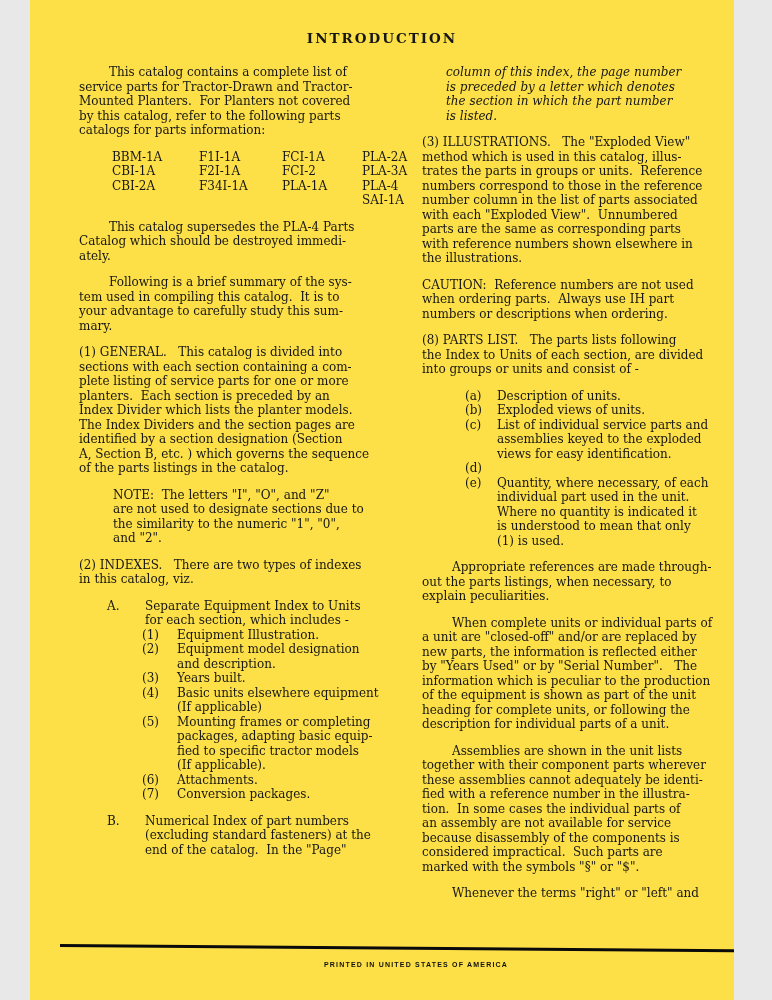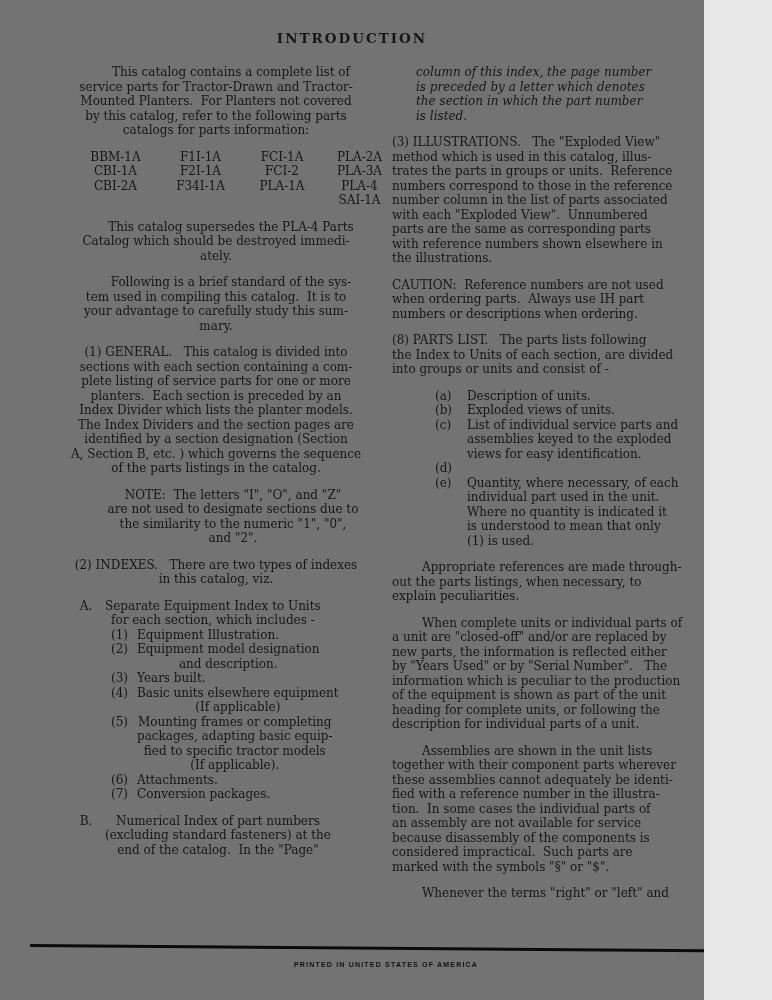--- a/index.html
+++ b/index.html
@@ -1,26 +1,26 @@
 <!DOCTYPE html>
 <html><head>
 <meta charset="utf-8">
 <style>
   html,body { margin:0; padding:0; background:#e8e8e8; }
   #page {
-    position:relative; width:704px; height:1000px; background:#737373;
+    position:relative; width:704px; height:1000px; background:#fde047;
     font-family:"DejaVu Serif", serif; font-size:12px; line-height:14.5px;
-    color:#161616; overflow:hidden;
+    color:#161616; overflow:hidden;margin-left:30px;
   }
   .title {
     position:absolute; top:31px; left:0; right:0; text-align:center;
     font-weight:bold; font-size:13.5px; letter-spacing:2px;
   }
   .col { position:absolute; top:65px; }
-  .col-left  { left:39px;  width:354px;text-align:center; }
+  .col-left  { left:49px;  width:354px; }
   .col-right { left:392px; width:372px; }
   .para { white-space:pre; margin:0 0 12px 0; }
   .ind  { text-indent:30px; }
   .note-block { margin-left:34px; }
   .cont-block { margin-left:24px;font-style:italic; }
   .cat-table {
     display:grid; grid-template-columns:87px 83px 80px 75px;
     margin:0 0 12px 33px;
   }
   .cat-table span { white-space:pre; }
@@ -70,21 +70,21 @@
       <span>PLA-4</span>
       <span></span>
       <span></span>
       <span></span>
       <span>SAI-1A</span>
     </div>
 
     <div class="para ind">This catalog supersedes the PLA-4 Parts
 Catalog which should be destroyed immedi-
 ately.</div>
-    <div class="para ind">Following is a brief standard of the sys-
+    <div class="para ind">Following is a brief summary of the sys-
 tem used in compiling this catalog.  It is to
 your advantage to carefully study this sum-
 mary.</div>
     <div class="para">(1) GENERAL.   This catalog is divided into
 sections with each section containing a com-
 plete listing of service parts for one or more
 planters.  Each section is preceded by an
 Index Divider which lists the planter models.
 The Index Dividers and the section pages are
 identified by a section designation (Section

